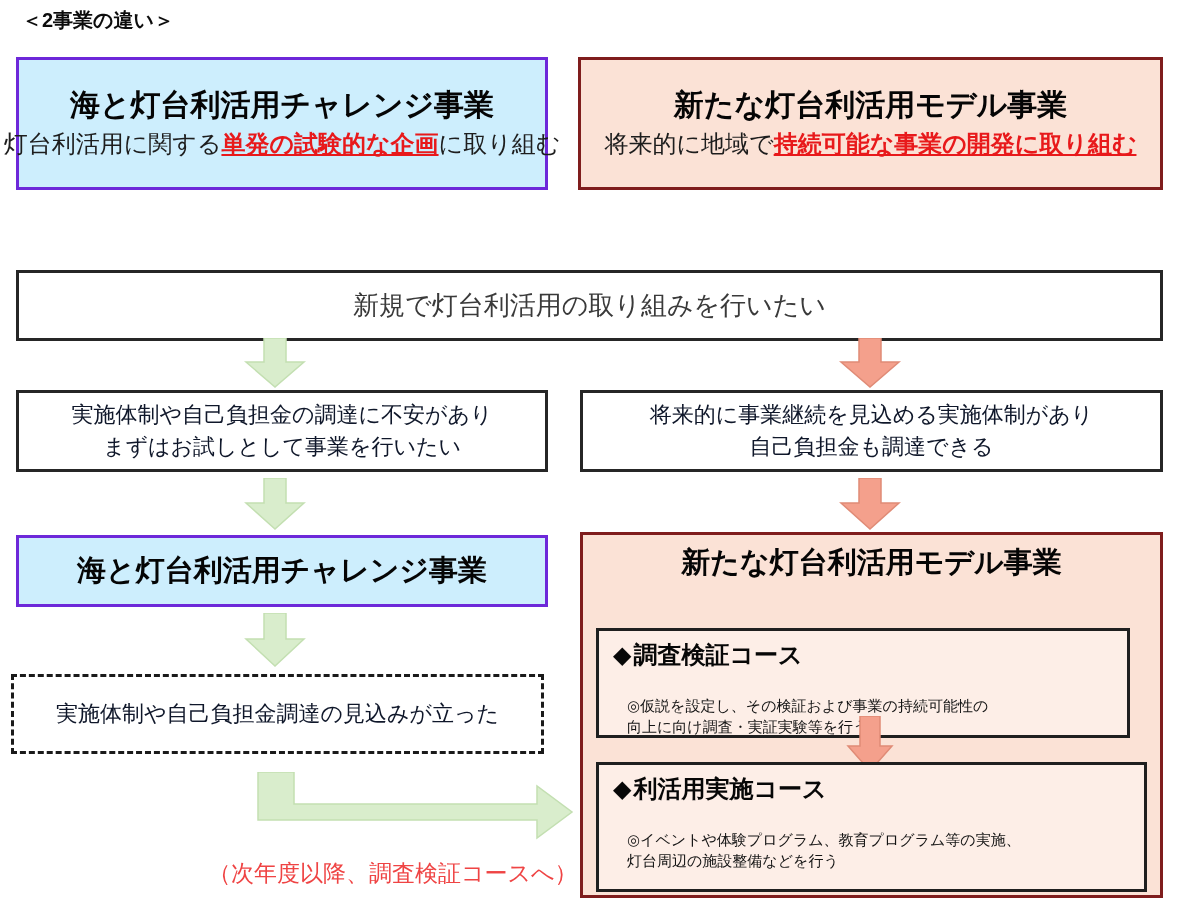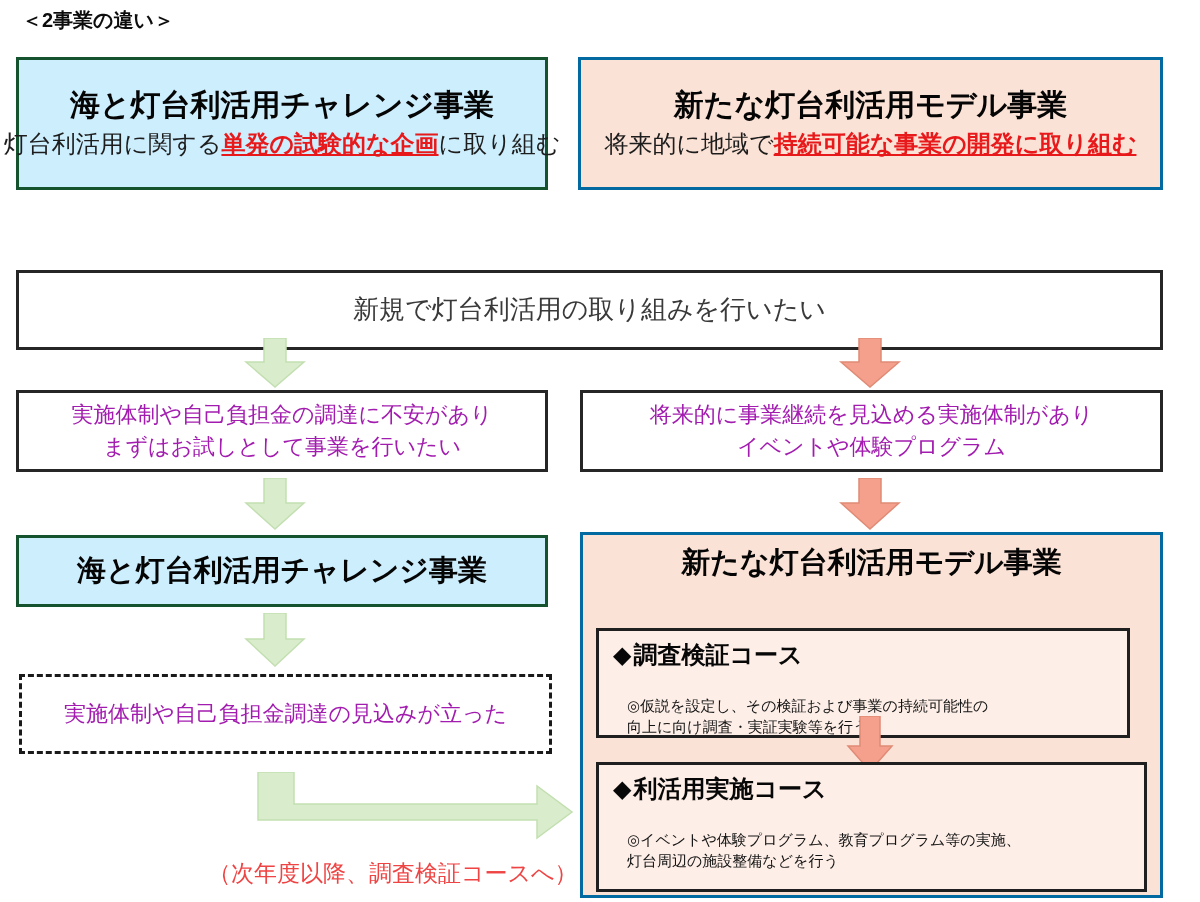--- a/index.html
+++ b/index.html
@@ -36,25 +36,25 @@
     position: absolute;
     box-sizing: border-box;
     display: flex;
     flex-direction: column;
     align-items: center;
     justify-content: center;
   }
 
   .box-blue {
     background: #cdeefd;
-    border: 3px solid #14532d;
+    border: 3px solid #6d28d9;
   }
   .box-peach {
     background: #fbe2d6;
-    border: 3px solid #0369a1;
+    border: 3px solid #7f1d1d;
   }
   .box-plain {
     background: #ffffff;
     border: 3px solid #262626;
   }
   .box-dashed {
     background: #ffffff;
     border: 3px dashed #1a1a1a;
   }
 
@@ -81,21 +81,21 @@
   .hl {
     color: #e8191b;
     font-weight: bold;
     text-decoration: underline;
     text-decoration-color: #e8191b;
     text-underline-offset: 2px;
   }
 
   .plain-text {
     font-size: 22px;
-    color: #a21caf;
+    color: #0f172a;
     text-align: center;
     line-height: 1.45;
     white-space: pre-line;
   }
   .plain-text.lg {
     font-size: 26px;
     color: #3a3a3a;
   }
 
   
@@ -150,21 +150,21 @@
   </div>
 
   <div class="box box-peach" style="left:578px; top:57px; width:585px; height:133px;">
     <div class="title-bold">新たな灯台利活用モデル事業</div>
     <div class="sub-line">
       <span>将来的に地域で</span><span class="hl">持続可能な事業の開発に取り組む</span><span></span>
     </div>
   </div>
 
 
-  <div class="box box-plain" style="left:16px; top:270px; width:1147px; height:80px;">
+  <div class="box box-plain" style="left:16px; top:270px; width:1147px; height:71px;">
     <div class="plain-text lg">新規で灯台利活用の取り組みを行いたい</div>
   </div>
 
   <div class="arrow" style="left:243px; top:338px;">
     <svg width="64" height="50" viewBox="0 0 64 50">
       <polygon points="21,0 43,0 43,24 61,24 32,49 3,24 21,24" fill="#d9edcc" stroke="#c3dfb1" stroke-width="1.5"></polygon>
     </svg>
   </div>
 
   <div class="arrow" style="left:838px; top:338px;">
@@ -173,21 +173,21 @@
     </svg>
   </div>
 
   <div class="box box-plain" style="left:16px; top:390px; width:532px; height:82px;">
     <div class="plain-text">実施体制や自己負担金の調達に不安があり
 まずはお試しとして事業を行いたい</div>
   </div>
 
   <div class="box box-plain" style="left:580px; top:390px; width:583px; height:82px;">
     <div class="plain-text">将来的に事業継続を見込める実施体制があり
-イベントや体験プログラム</div>
+自己負担金も調達できる</div>
   </div>
 
   <div class="arrow" style="left:243px; top:478px;">
     <svg width="64" height="52" viewBox="0 0 64 52">
       <polygon points="21,0 43,0 43,25 61,25 32,51 3,25 21,25" fill="#d9edcc" stroke="#c3dfb1" stroke-width="1.5"></polygon>
     </svg>
   </div>
 
   <div class="arrow" style="left:838px; top:478px;">
     <svg width="64" height="52" viewBox="0 0 64 52">
@@ -228,21 +228,21 @@
 灯台周辺の施設整備などを行う</span>
     </div>
   </div>
 
   <div class="arrow" style="left:243px; top:613px;">
     <svg width="64" height="54" viewBox="0 0 64 54">
       <polygon points="21,0 43,0 43,26 61,26 32,53 3,26 21,26" fill="#d9edcc" stroke="#c3dfb1" stroke-width="1.5"></polygon>
     </svg>
   </div>
 
-  <div class="box box-dashed" style="left:19px; top:674px; width:533px; height:80px;">
+  <div class="box box-dashed" style="left:11px; top:674px; width:533px; height:80px;">
     <div class="plain-text">実施体制や自己負担金調達の見込みが立った</div>
   </div>
 
   <div class="arrow" style="left:255px; top:772px;">
     <svg width="320" height="70" viewBox="0 0 320 70">
       <polygon points="3,0 39,0 39,32 282,32 282,14 317,40 282,66 282,48 3,48" fill="#d9edcc" stroke="#c3dfb1" stroke-width="1.5"></polygon>
     </svg>
   </div>
 
   <div class="caption" style="left:208px; top:858px;">（次年度以降、調査検証コースへ）</div>

